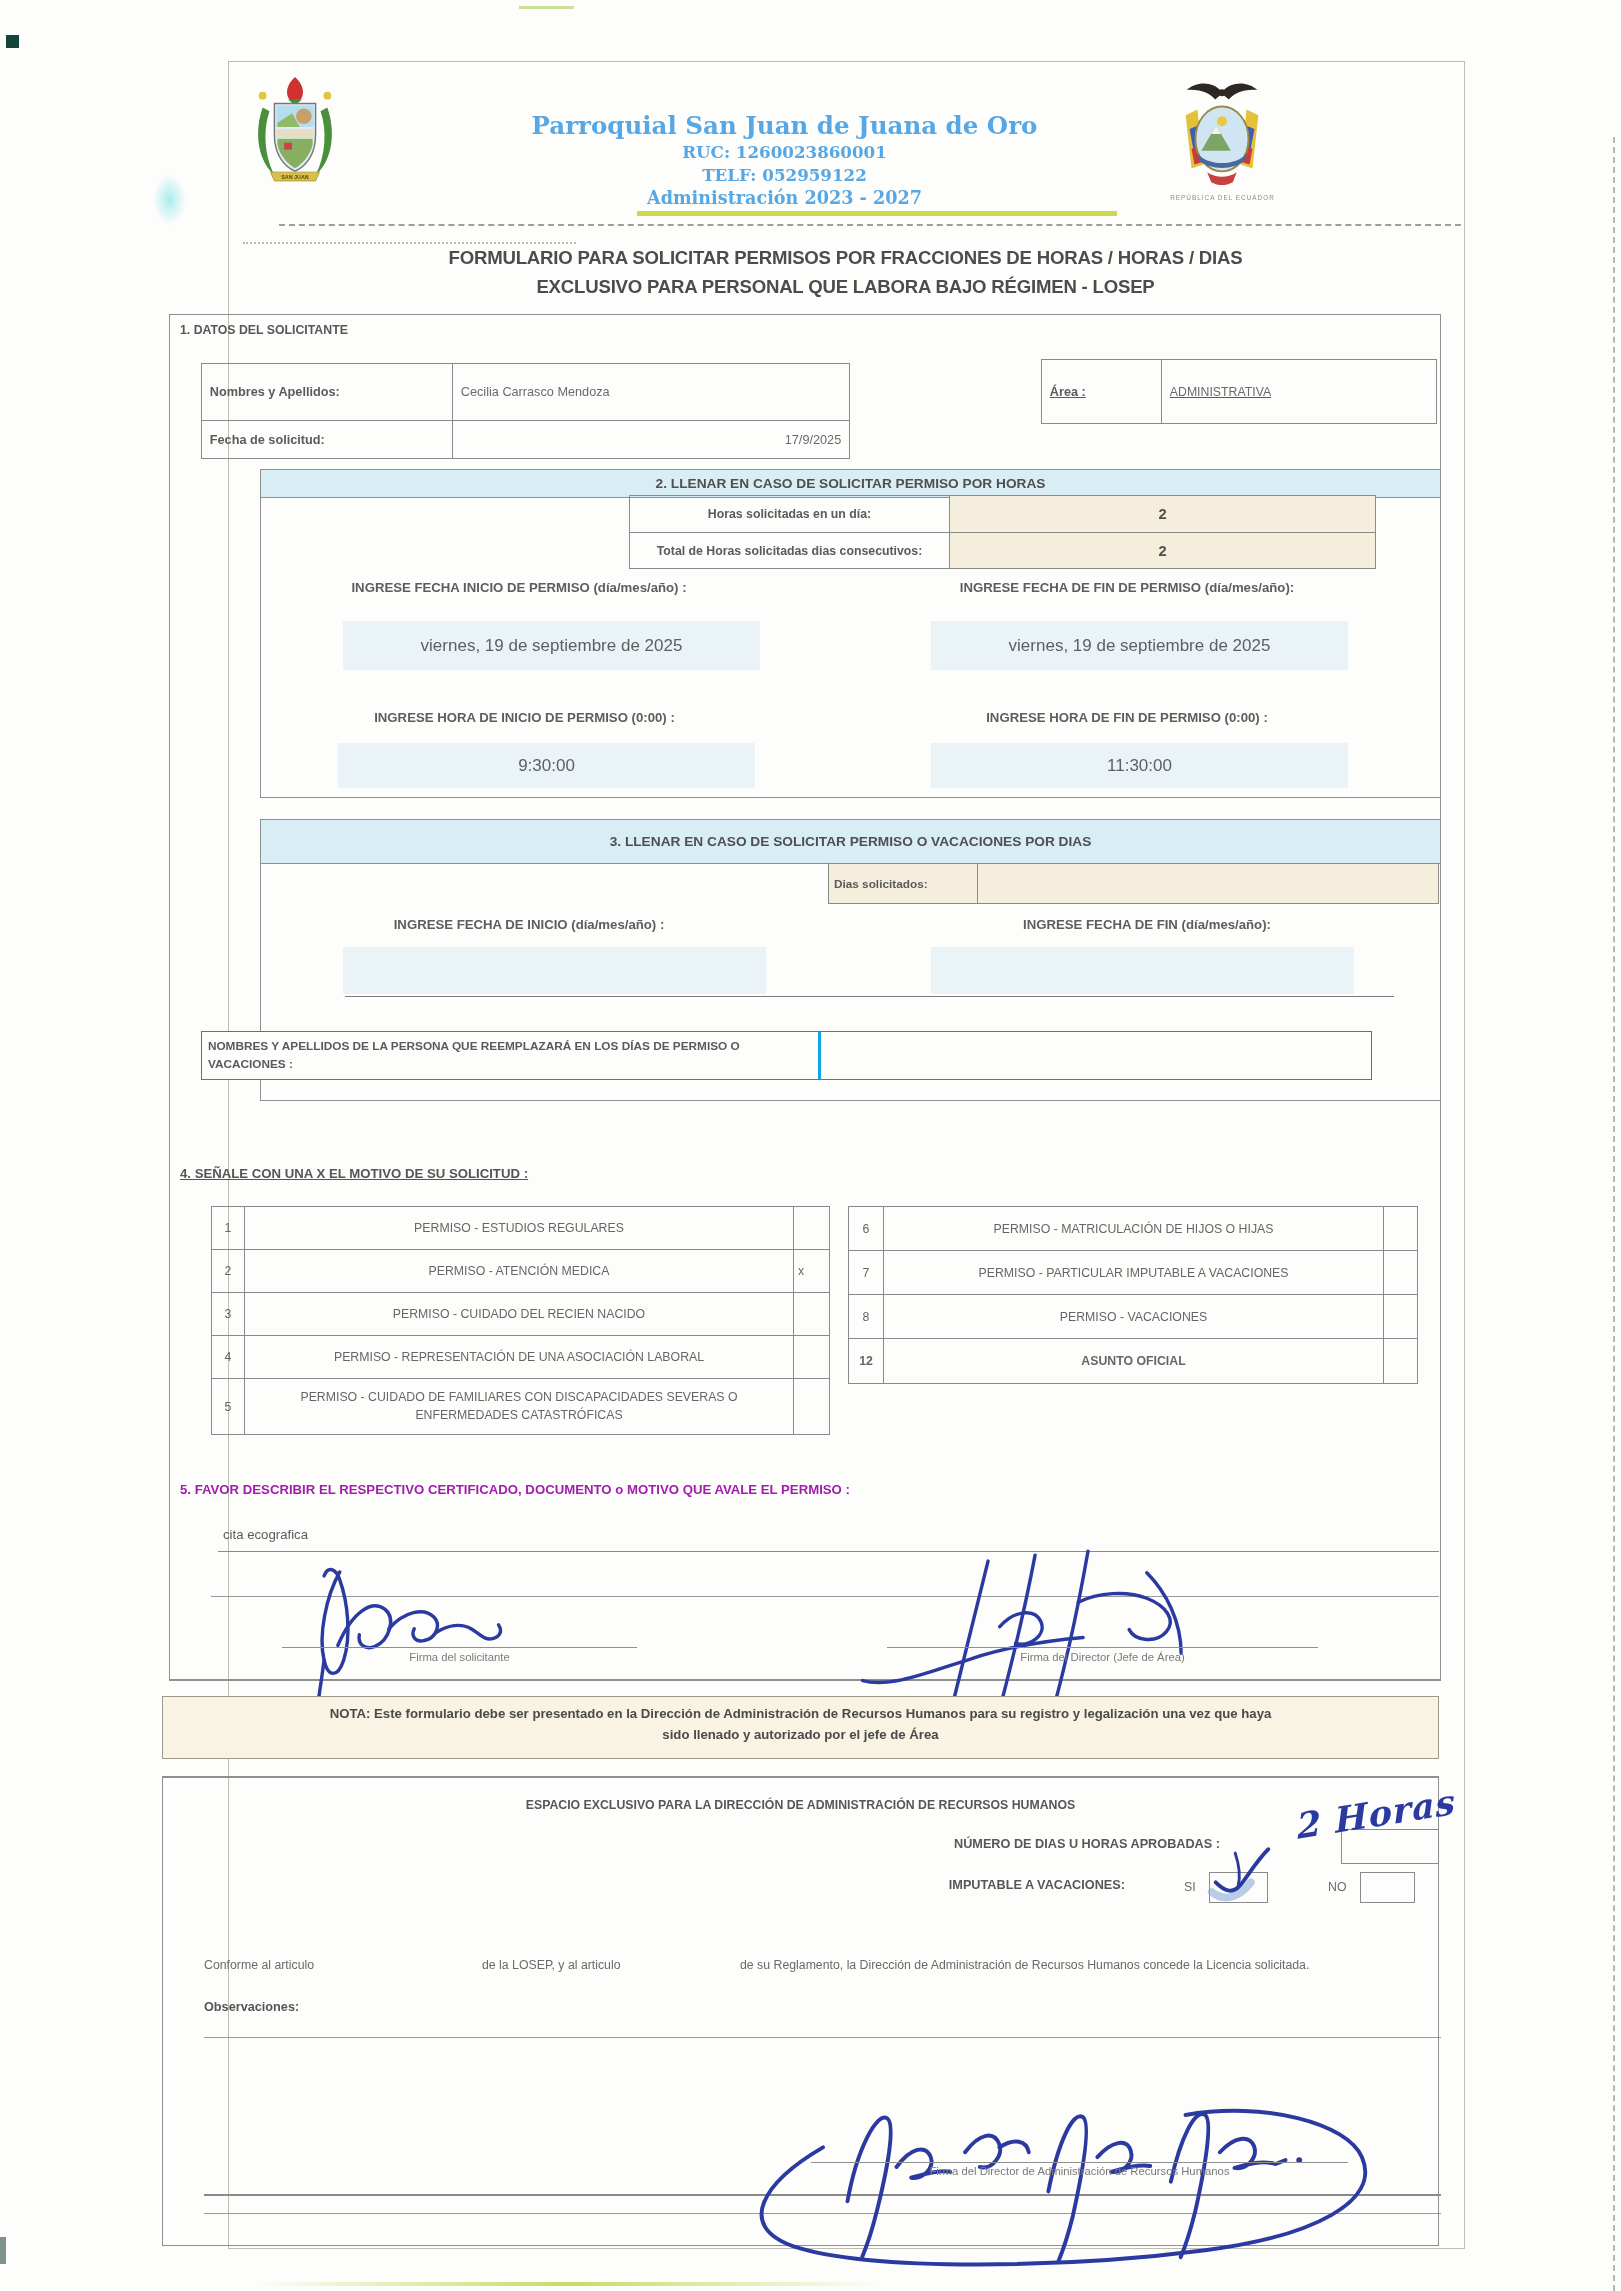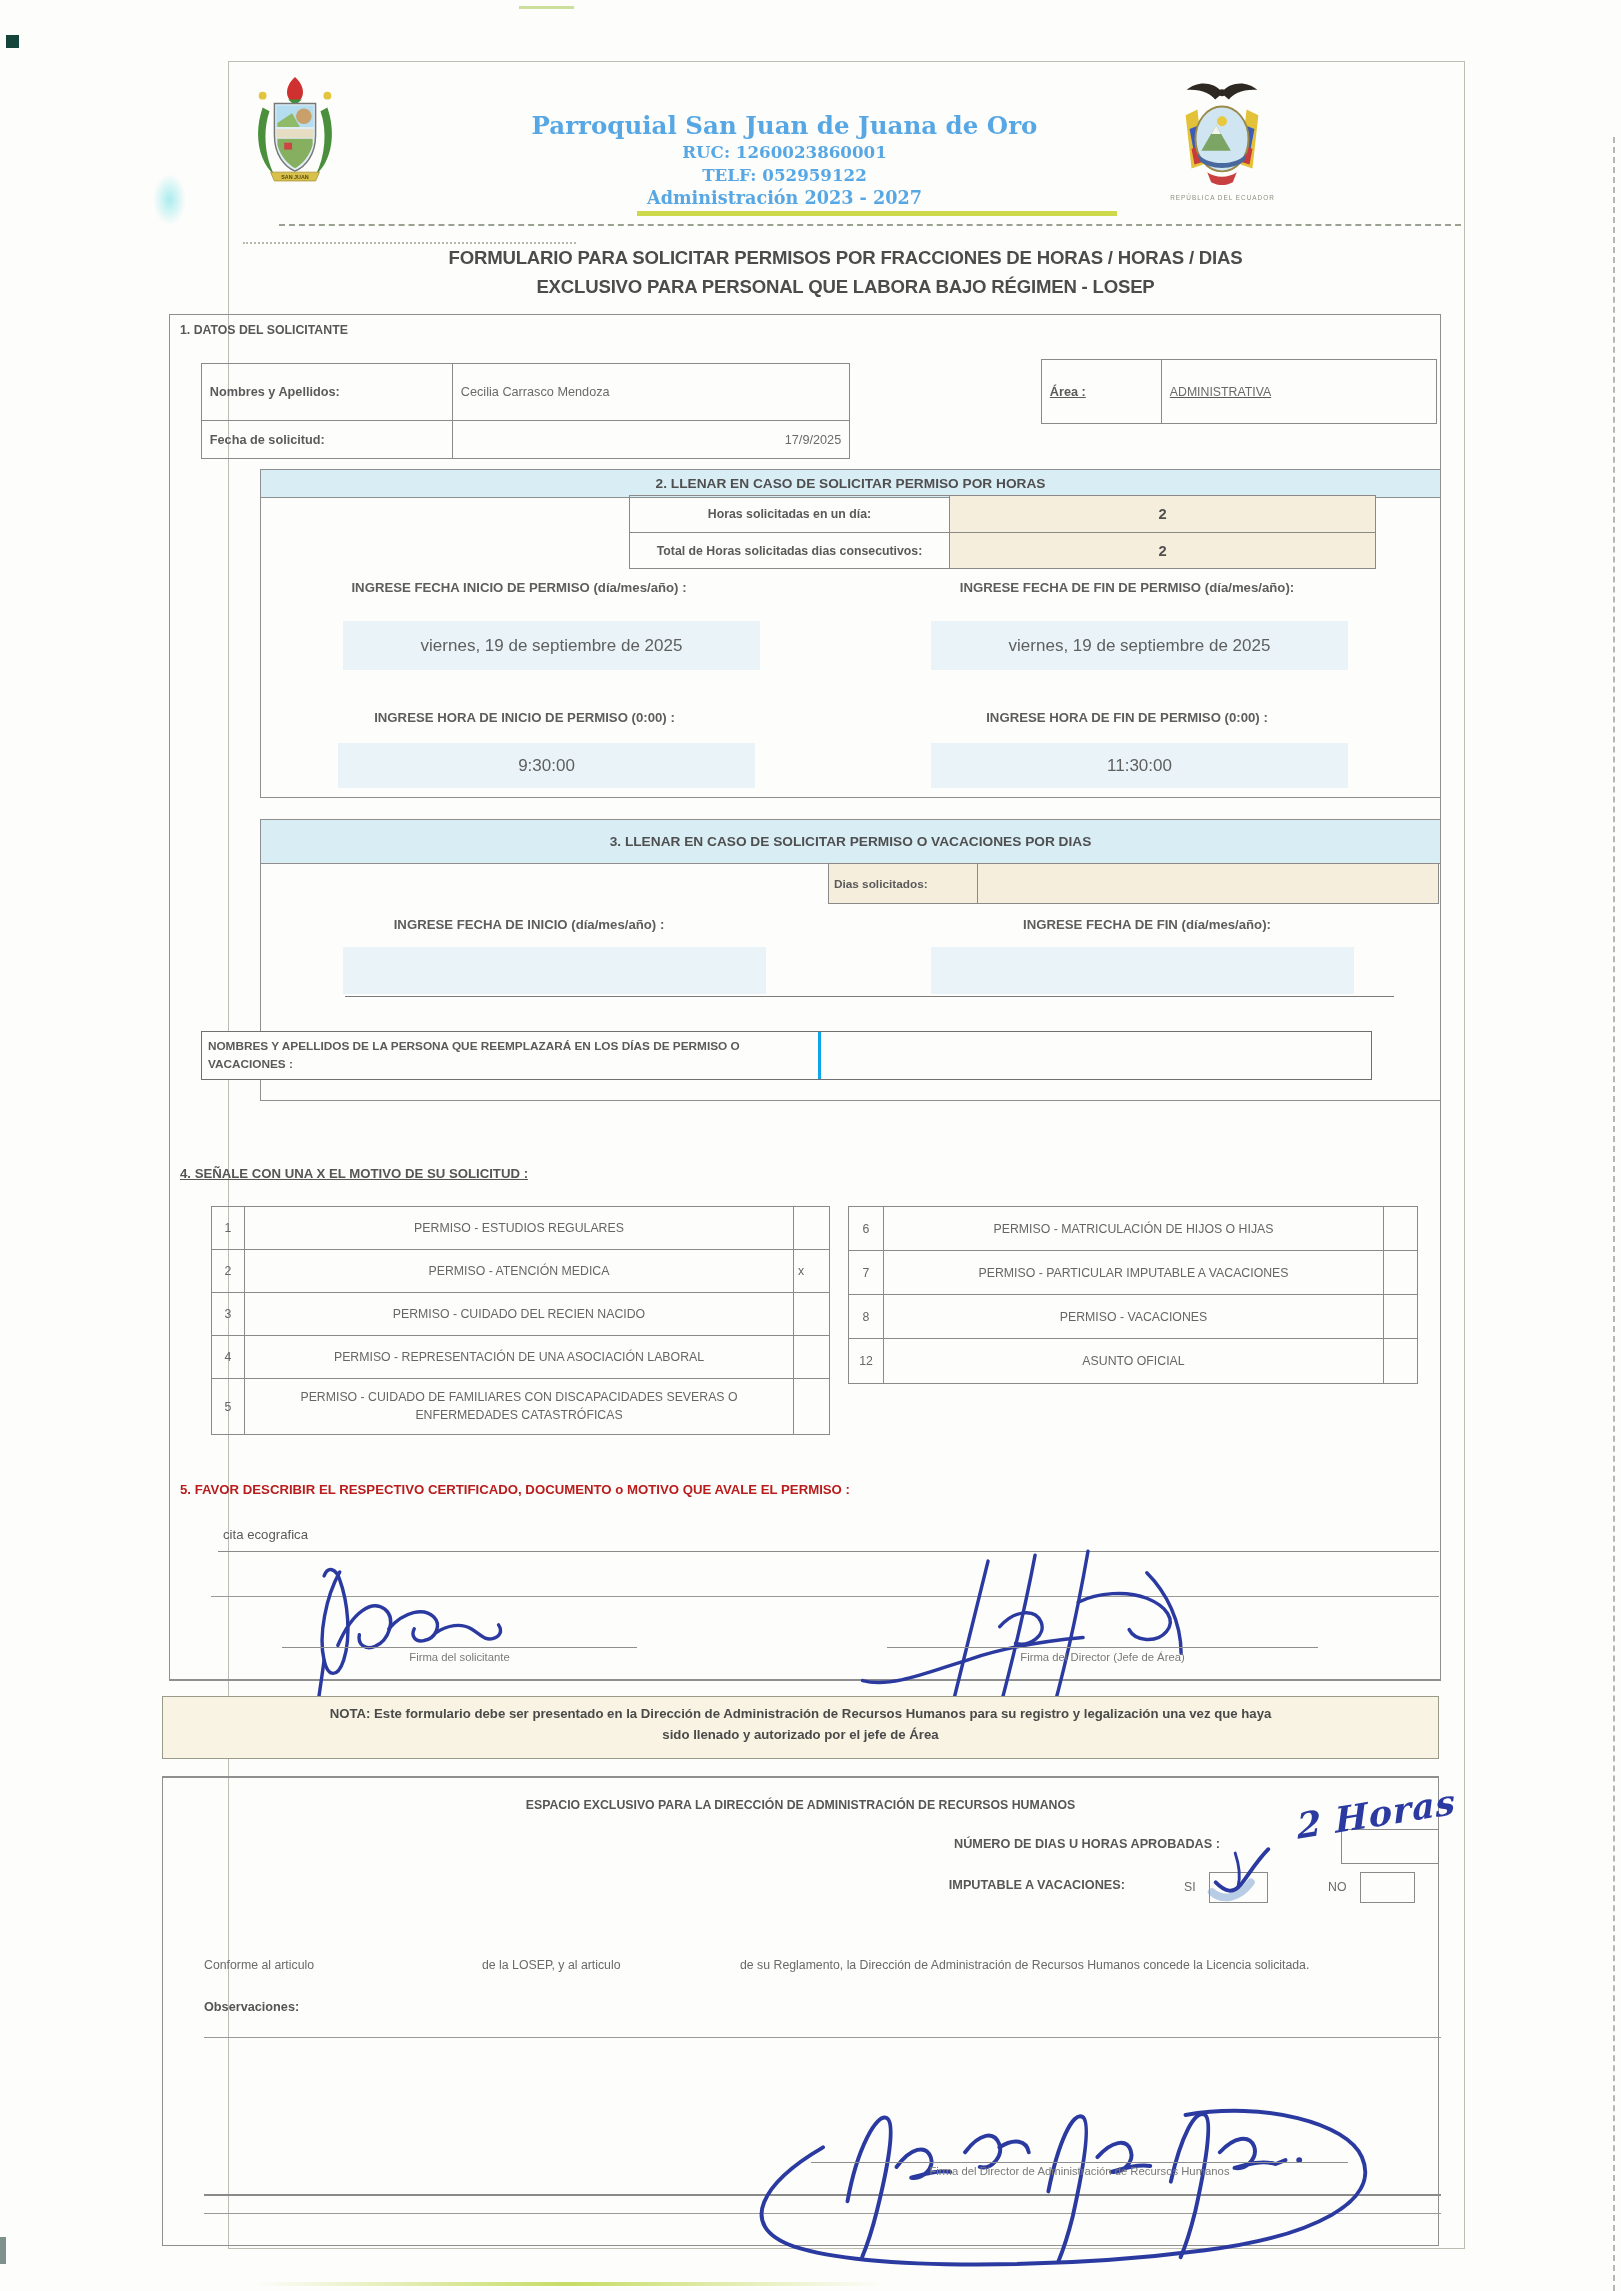--- a/index.html
+++ b/index.html
@@ -182,28 +182,28 @@
     <div class="grid bb" style="grid-template-columns:35px 1fr 33px;height:44px;">
       <div class="cell br small-cell-txt" style="justify-content:center;">7</div>
       <div class="cell br small-cell-txt" style="justify-content:center;text-align:center;">PERMISO - PARTICULAR IMPUTABLE A VACACIONES</div>
       <div class="cell small-cell-txt" style="justify-content:center;"></div>
     </div>
     <div class="grid bb" style="grid-template-columns:35px 1fr 33px;height:44px;">
       <div class="cell br small-cell-txt" style="justify-content:center;">8</div>
       <div class="cell br small-cell-txt" style="justify-content:center;text-align:center;">PERMISO - VACACIONES</div>
       <div class="cell small-cell-txt" style="justify-content:center;"></div>
     </div>
-    <div class="grid" style="grid-template-columns:35px 1fr 33px;height:44px;">
+    <div class="grid" style="grid-template-columns:35px 1fr 33px;height:44px;font-weight:bold;">
       <div class="cell br small-cell-txt" style="justify-content:center;">12</div>
       <div class="cell br small-cell-txt" style="justify-content:center;text-align:center;">ASUNTO OFICIAL</div>
       <div class="cell small-cell-txt" style="justify-content:center;"></div>
     </div>
   </div>
 
-  <div class="abs b" style="left:180px;top:1482px;font-size:13.2px;color:#b91c1c;">5. FAVOR DESCRIBIR EL RESPECTIVO CERTIFICADO, DOCUMENTO o MOTIVO QUE AVALE EL PERMISO :</div>
+  <div class="abs b" style="left:180px;top:1482px;font-size:13.2px;color:#a21caf;">5. FAVOR DESCRIBIR EL RESPECTIVO CERTIFICADO, DOCUMENTO o MOTIVO QUE AVALE EL PERMISO :</div>
   <div class="abs" style="left:223px;top:1527px;font-size:13.2px;color:#5a5a5a;">cita ecografica</div>
   <div class="abs" style="left:218px;top:1551px;width:1221px;height:0;border-top:1px solid #8a8a8a;"></div>
   <div class="abs" style="left:211px;top:1596px;width:1228px;height:0;border-top:1px solid #9a9a9a;"></div>
 
   <svg class="abs" style="left:279px;top:1541px;" width="245" height="204" viewBox="0 0 250 205">
     <g class="ink" stroke-width="3.5">
       <path d="M62 30 C 48 55, 40 95, 46 120 C 50 138, 60 138, 66 120 C 74 95, 70 60, 62 38 C 58 26, 50 24, 46 34"></path>
       <path d="M46 120 C 42 150, 38 175, 34 202"></path>
       <path d="M60 105 C 75 70, 95 58, 108 68 C 120 78, 112 100, 98 106 C 88 110, 80 104, 82 94"></path>
       <path d="M112 88 C 128 70, 148 66, 158 76 C 166 84, 160 98, 148 100 C 140 102, 134 96, 138 88"></path>

